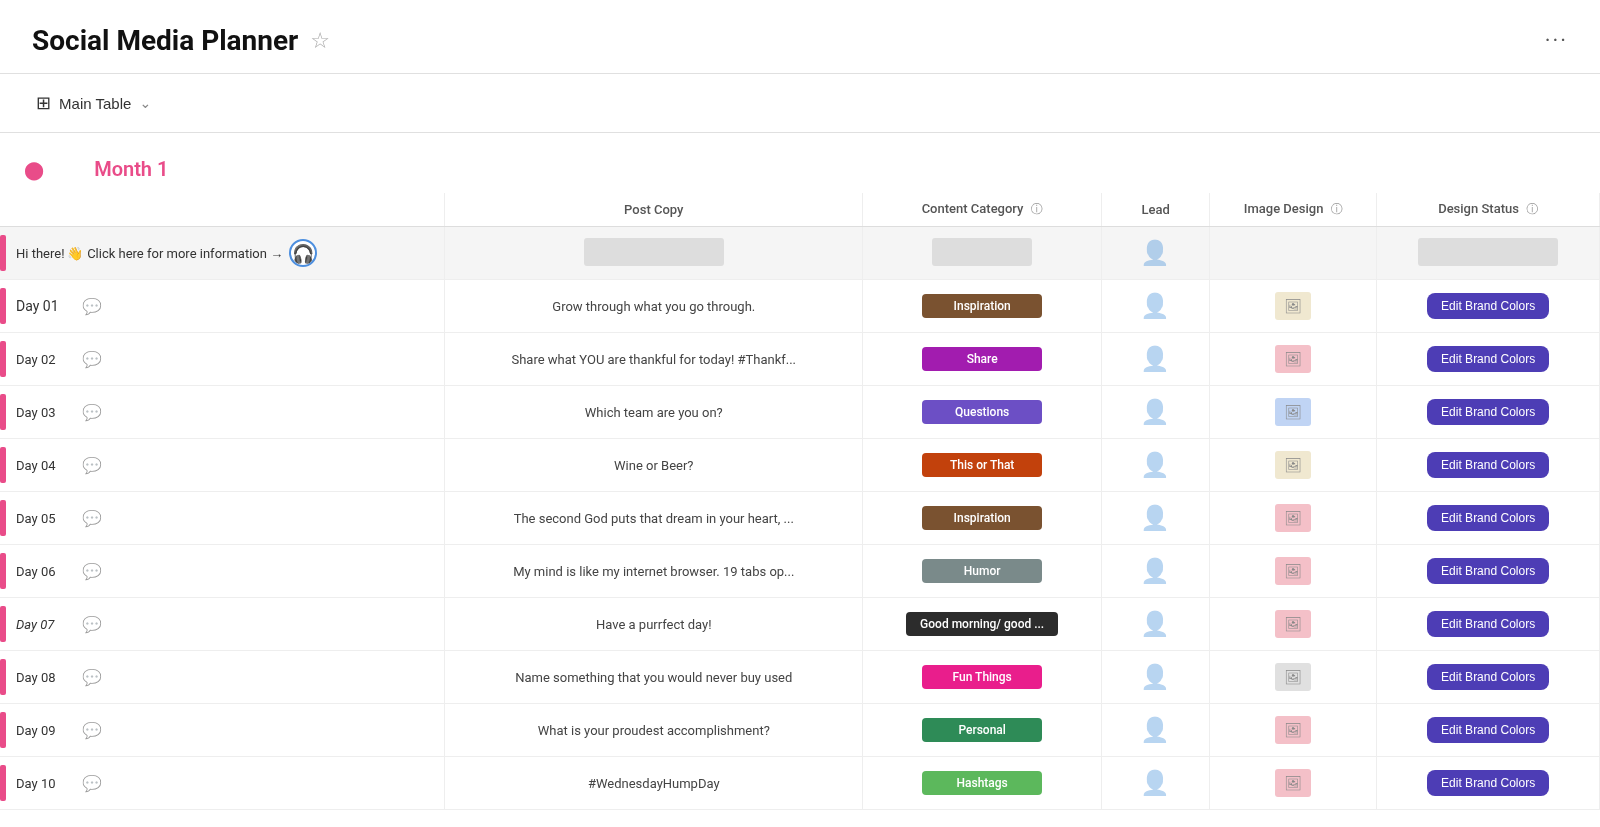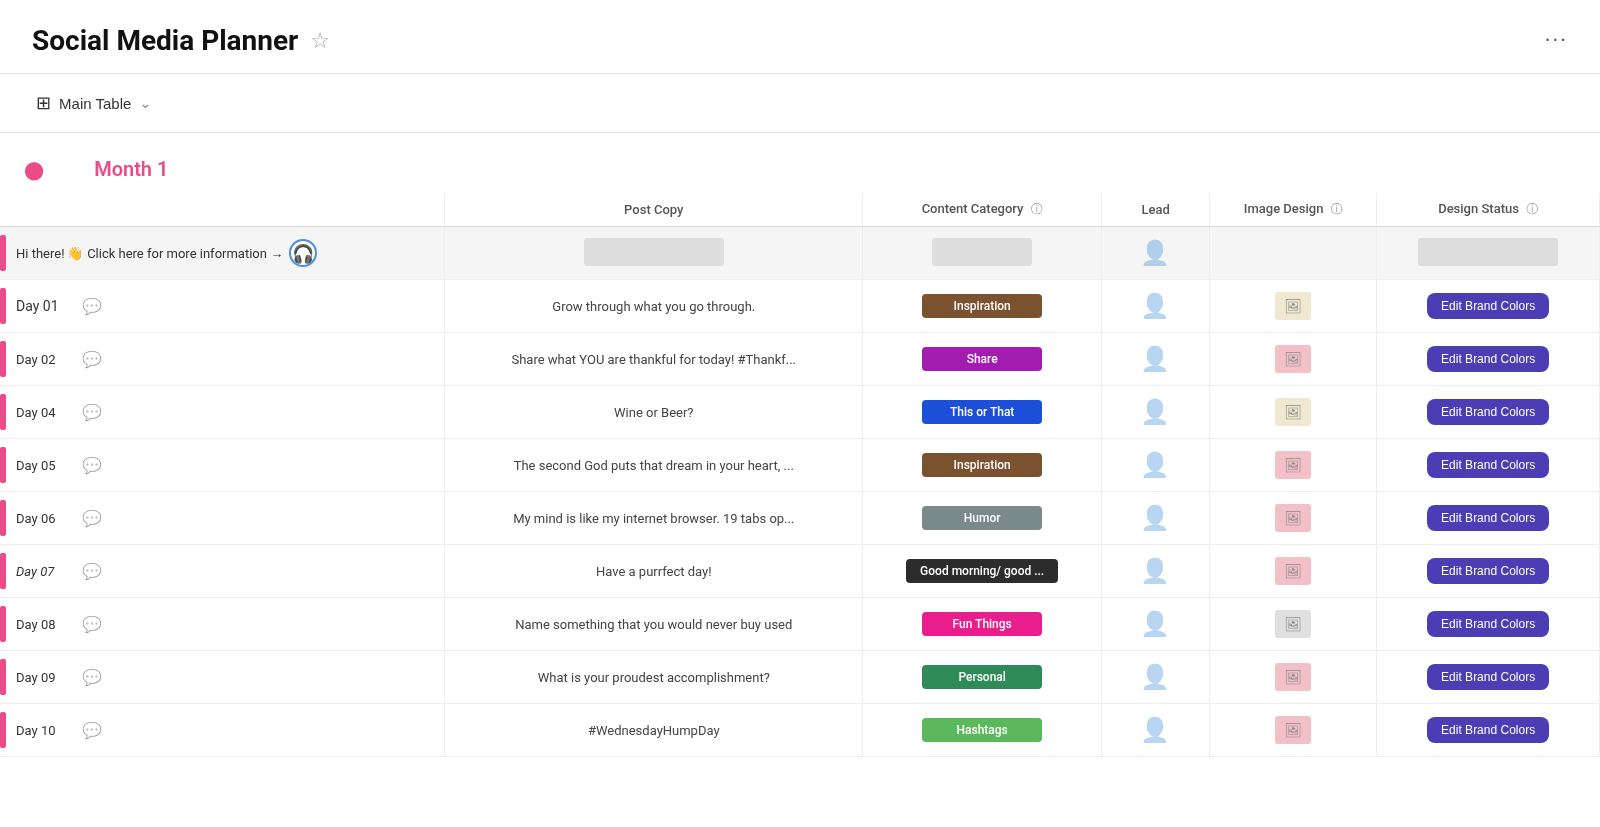--- a/index.html
+++ b/index.html
@@ -325,26 +325,40 @@
             <td><span class="post-copy-text">Share what YOU are thankful for today! #Thankf...</span></td>
             <td><span class="category-badge" style="background: #a21caf;">Share</span></td>
             <td><span class="avatar-icon" style="opacity: 0.3;">👤</span></td>
             <td><div class="image-thumb" style="background: rgb(244, 192, 200); font-size: 14px;">🖼</div></td>
             <td><button class="edit-brand-btn" style="background: rgb(77, 61, 181);">Edit Brand Colors</button></td>
           </tr>
           <tr>
             <td style="min-width: 320px;">
               <div class="row-left">
                 <div class="pink-bar"></div>
+                <span class="row-label" style="font-size: 13px;">Day 03</span>
+                <span class="comment-icon" style="opacity: 0.4;">💬</span>
+              </div>
+            </td>
+            <td><span class="post-copy-text">Which team are you on?</span></td>
+            <td><span class="category-badge" style="background: rgb(108, 79, 197);">Questions</span></td>
+            <td><span class="avatar-icon" style="opacity: 0.3;">👤</span></td>
+            <td><div class="image-thumb" style="background: rgb(192, 212, 244); font-size: 14px;">🖼</div></td>
+            <td><button class="edit-brand-btn" style="background: rgb(77, 61, 181);">Edit Brand Colors</button></td>
+          </tr>
+          <tr>
+            <td style="min-width: 320px;">
+              <div class="row-left">
+                <div class="pink-bar"></div>
                 <span class="row-label" style="font-size: 13px;">Day 04</span>
                 <span class="comment-icon" style="opacity: 0.4;">💬</span>
               </div>
             </td>
             <td><span class="post-copy-text">Wine or Beer?</span></td>
-            <td><span class="category-badge" style="background: #1d4ed8;">This or That</span></td>
+            <td><span class="category-badge" style="background: #c2410c;">This or That</span></td>
             <td><span class="avatar-icon" style="opacity: 0.3;">👤</span></td>
             <td><div class="image-thumb" style="background: rgb(240, 232, 208); font-size: 14px;">🖼</div></td>
             <td><button class="edit-brand-btn" style="background: rgb(77, 61, 181);">Edit Brand Colors</button></td>
           </tr>
           <tr>
             <td style="min-width: 320px;">
               <div class="row-left">
                 <div class="pink-bar"></div>
                 <span class="row-label" style="font-size: 13px;">Day 05</span>
                 <span class="comment-icon" style="opacity: 0.4;">💬</span>

